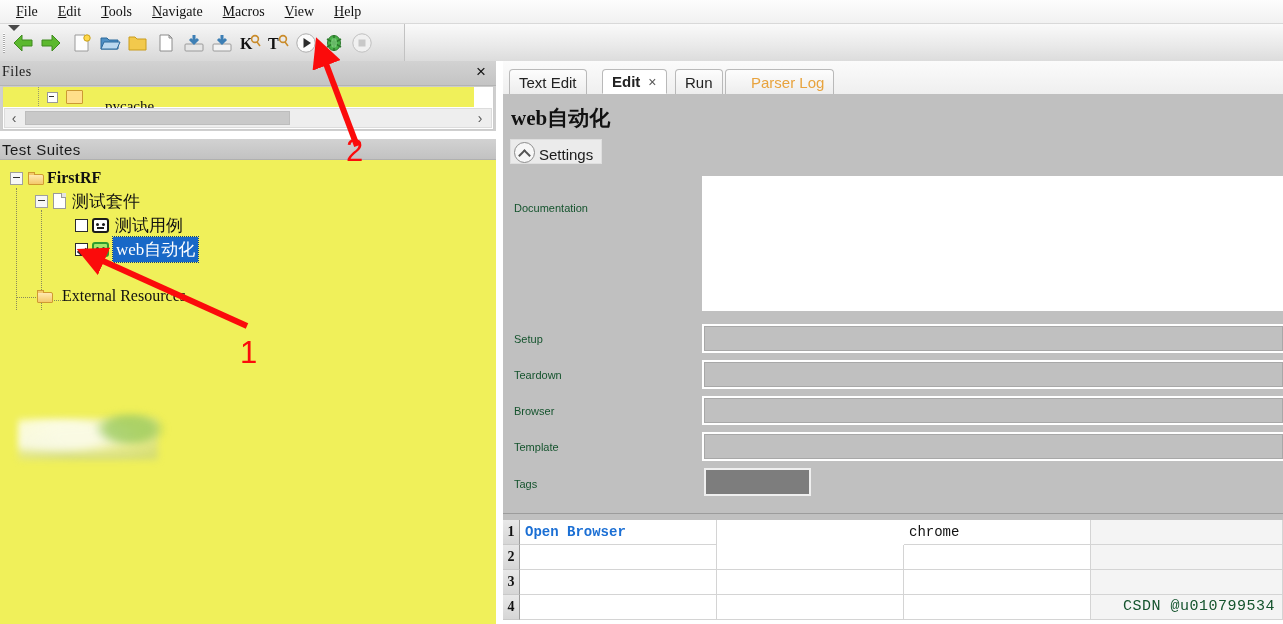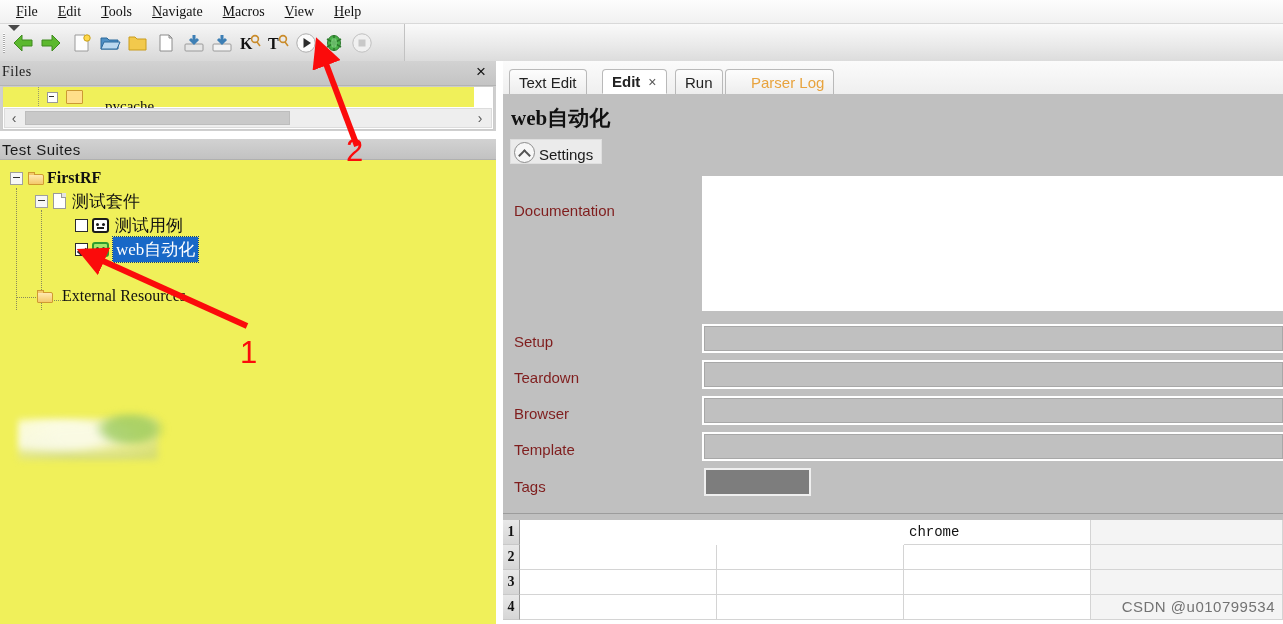--- a/index.html
+++ b/index.html
@@ -250,21 +250,21 @@
     background:#f7f7f7;position:relative;margin-right:4px;flex:0 0 auto;
   }
   .chev-circle:after{
     content:"";position:absolute;left:5px;top:8px;width:7px;height:7px;
     border-left:2px solid #555;border-top:2px solid #555;transform:rotate(45deg);
   }
   .settings-btn .lbl{font-size:15px;color:#1a1a1a;}
 
   .form{position:absolute;left:0;top:82px;width:780px;}
   .f-label{
-    position:absolute;left:11px;font-size:15px;color:#7f1d1d;
+    position:absolute;left:11px;font-size:11px;color:#14532d;
     font-family:"Liberation Sans",sans-serif;
   }
   .f-input{
     position:absolute;left:199px;width:581px;box-sizing:border-box;
     background:#c0c0c0;border:2px solid #ffffff;border-right:none;
     box-shadow:inset 0 0 0 1px #a8a8a8;
   }
   .f-doc{
     position:absolute;left:199px;top:0;width:581px;height:135px;
     background:#ffffff;border:none;
@@ -292,22 +292,22 @@
   }
   .gcell{
     position:absolute;top:0;height:25px;box-sizing:border-box;
     border-right:1px solid #d4d4d4;border-bottom:1px solid #d4d4d4;
     font-family:"Liberation Mono",monospace;font-size:14px;color:#111;
     display:flex;align-items:center;padding-left:5px;overflow:hidden;white-space:nowrap;
   }
   .gcell.kw{color:#1b6fd4;font-weight:bold;background:#ffffff;}
   .gcell.alt{background:#f4f4f4;}
   .watermark{
-    position:absolute;right:8px;bottom:10px;font-size:15px;color:#737373;
-    font-family:Liberation Sans, sans-serif;letter-spacing:.5px;pointer-events:none;
+    position:absolute;right:8px;bottom:10px;font-size:15px;color:#14532d;
+    font-family:Liberation Mono, monospace;letter-spacing:.5px;pointer-events:none;
   }
 
   
   .anno-num{
     position:absolute;color:#fb0b0b;font-size:31px;
     font-family:"Liberation Sans",sans-serif;pointer-events:none;
   }
   .anno-svg{position:absolute;left:0;top:0;width:1283px;height:624px;pointer-events:none;}
 </style>
 </head>
@@ -523,20 +523,21 @@
         <div class="f-tags" style="top:292px;"></div>
       </div>
     </div>
   </div>
 
   <div class="grid">
     <div class="grid-topstrip"></div>
 
     <div class="grow" style="top:6px;">
       <div class="rowhdr">1</div>
+      <div class="gcell kw" style="left:17px;width:197px;">Open Browser</div>
       <div class="gcell" style="left:401px;width:187px;">chrome</div>
       <div class="gcell alt" style="left:588px;width:192px;"></div>
     </div>
 
     <div class="grow" style="top:31px;">
       <div class="rowhdr">2</div>
       <div class="gcell" style="left:17px;width:197px;"></div>
       <div class="gcell" style="left:214px;width:187px;"></div>
       <div class="gcell" style="left:401px;width:187px;"></div>
       <div class="gcell alt" style="left:588px;width:192px;"></div>

